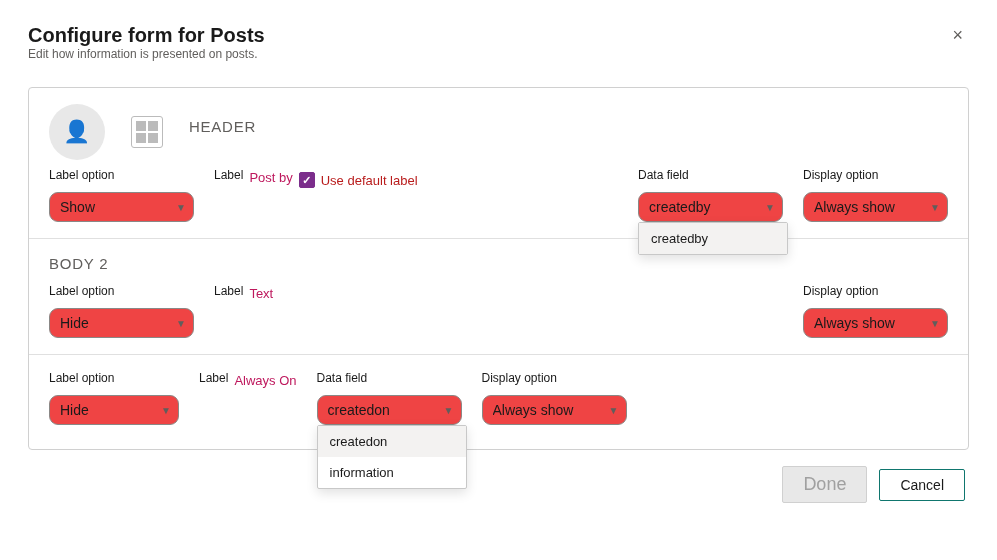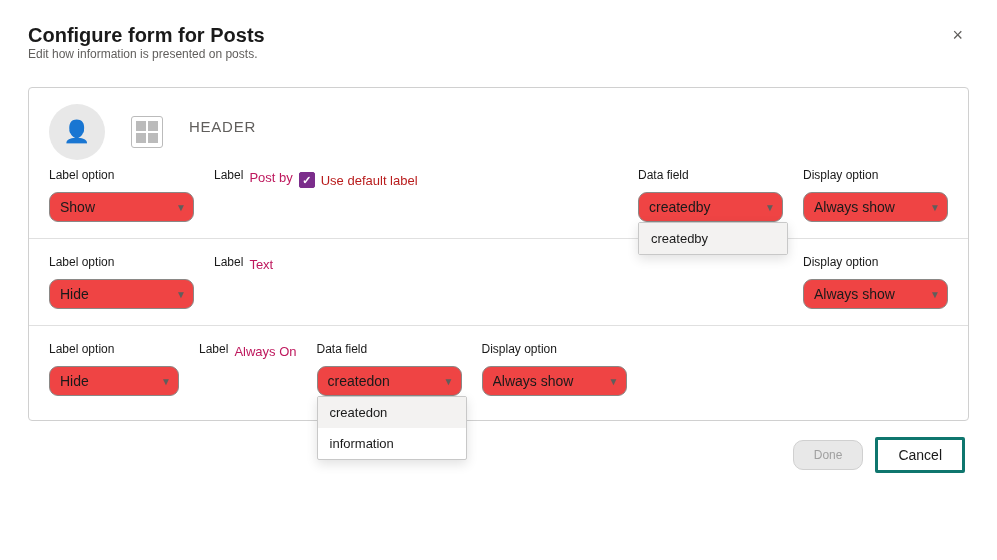--- a/index.html
+++ b/index.html
@@ -191,29 +191,29 @@
       display: flex;
       justify-content: flex-end;
       align-items: center;
       gap: 12px;
       margin-top: 16px;
       padding: 0 4px;
     }
     .btn-done {
       background: #e8e8e8;
       border: 1px solid #d0d0d0;
-      border-radius: 10px;
+      border-radius: 2px;
       padding: 7px 20px;
-      font-size: 12px;
+      font-size: 18px;
       color: #a0a0a0;
       cursor: not-allowed;
     }
     .btn-cancel {
       background: #fff;
-      border: 3px solid #0f766e;
+      border: 1px solid #0f766e;
       border-radius: 2px;
       padding: 7px 20px;
       font-size: 14px;
       color: #1a1a1a;
       cursor: pointer;
     }
     .fields-row {
       display: flex;
       align-items: flex-start;
       gap: 20px;
@@ -325,20 +325,21 @@
             <select class="select-box wide">
               <option>Always show</option>
             </select>
             <span class="chevron-down">▼</span>
           </div>
         </div>
       </div>
     </div>
 
     <div class="section">
+      <div class="section-label">BODY 2</div>
       <div class="fields-row">
         <div class="field-group">
           <div class="field-label">Label option</div>
           <div class="select-wrapper">
             <select class="select-box wide">
               <option>Hide</option>
               <option>Show</option>
             </select>
             <span class="chevron-down">▼</span>
           </div>

